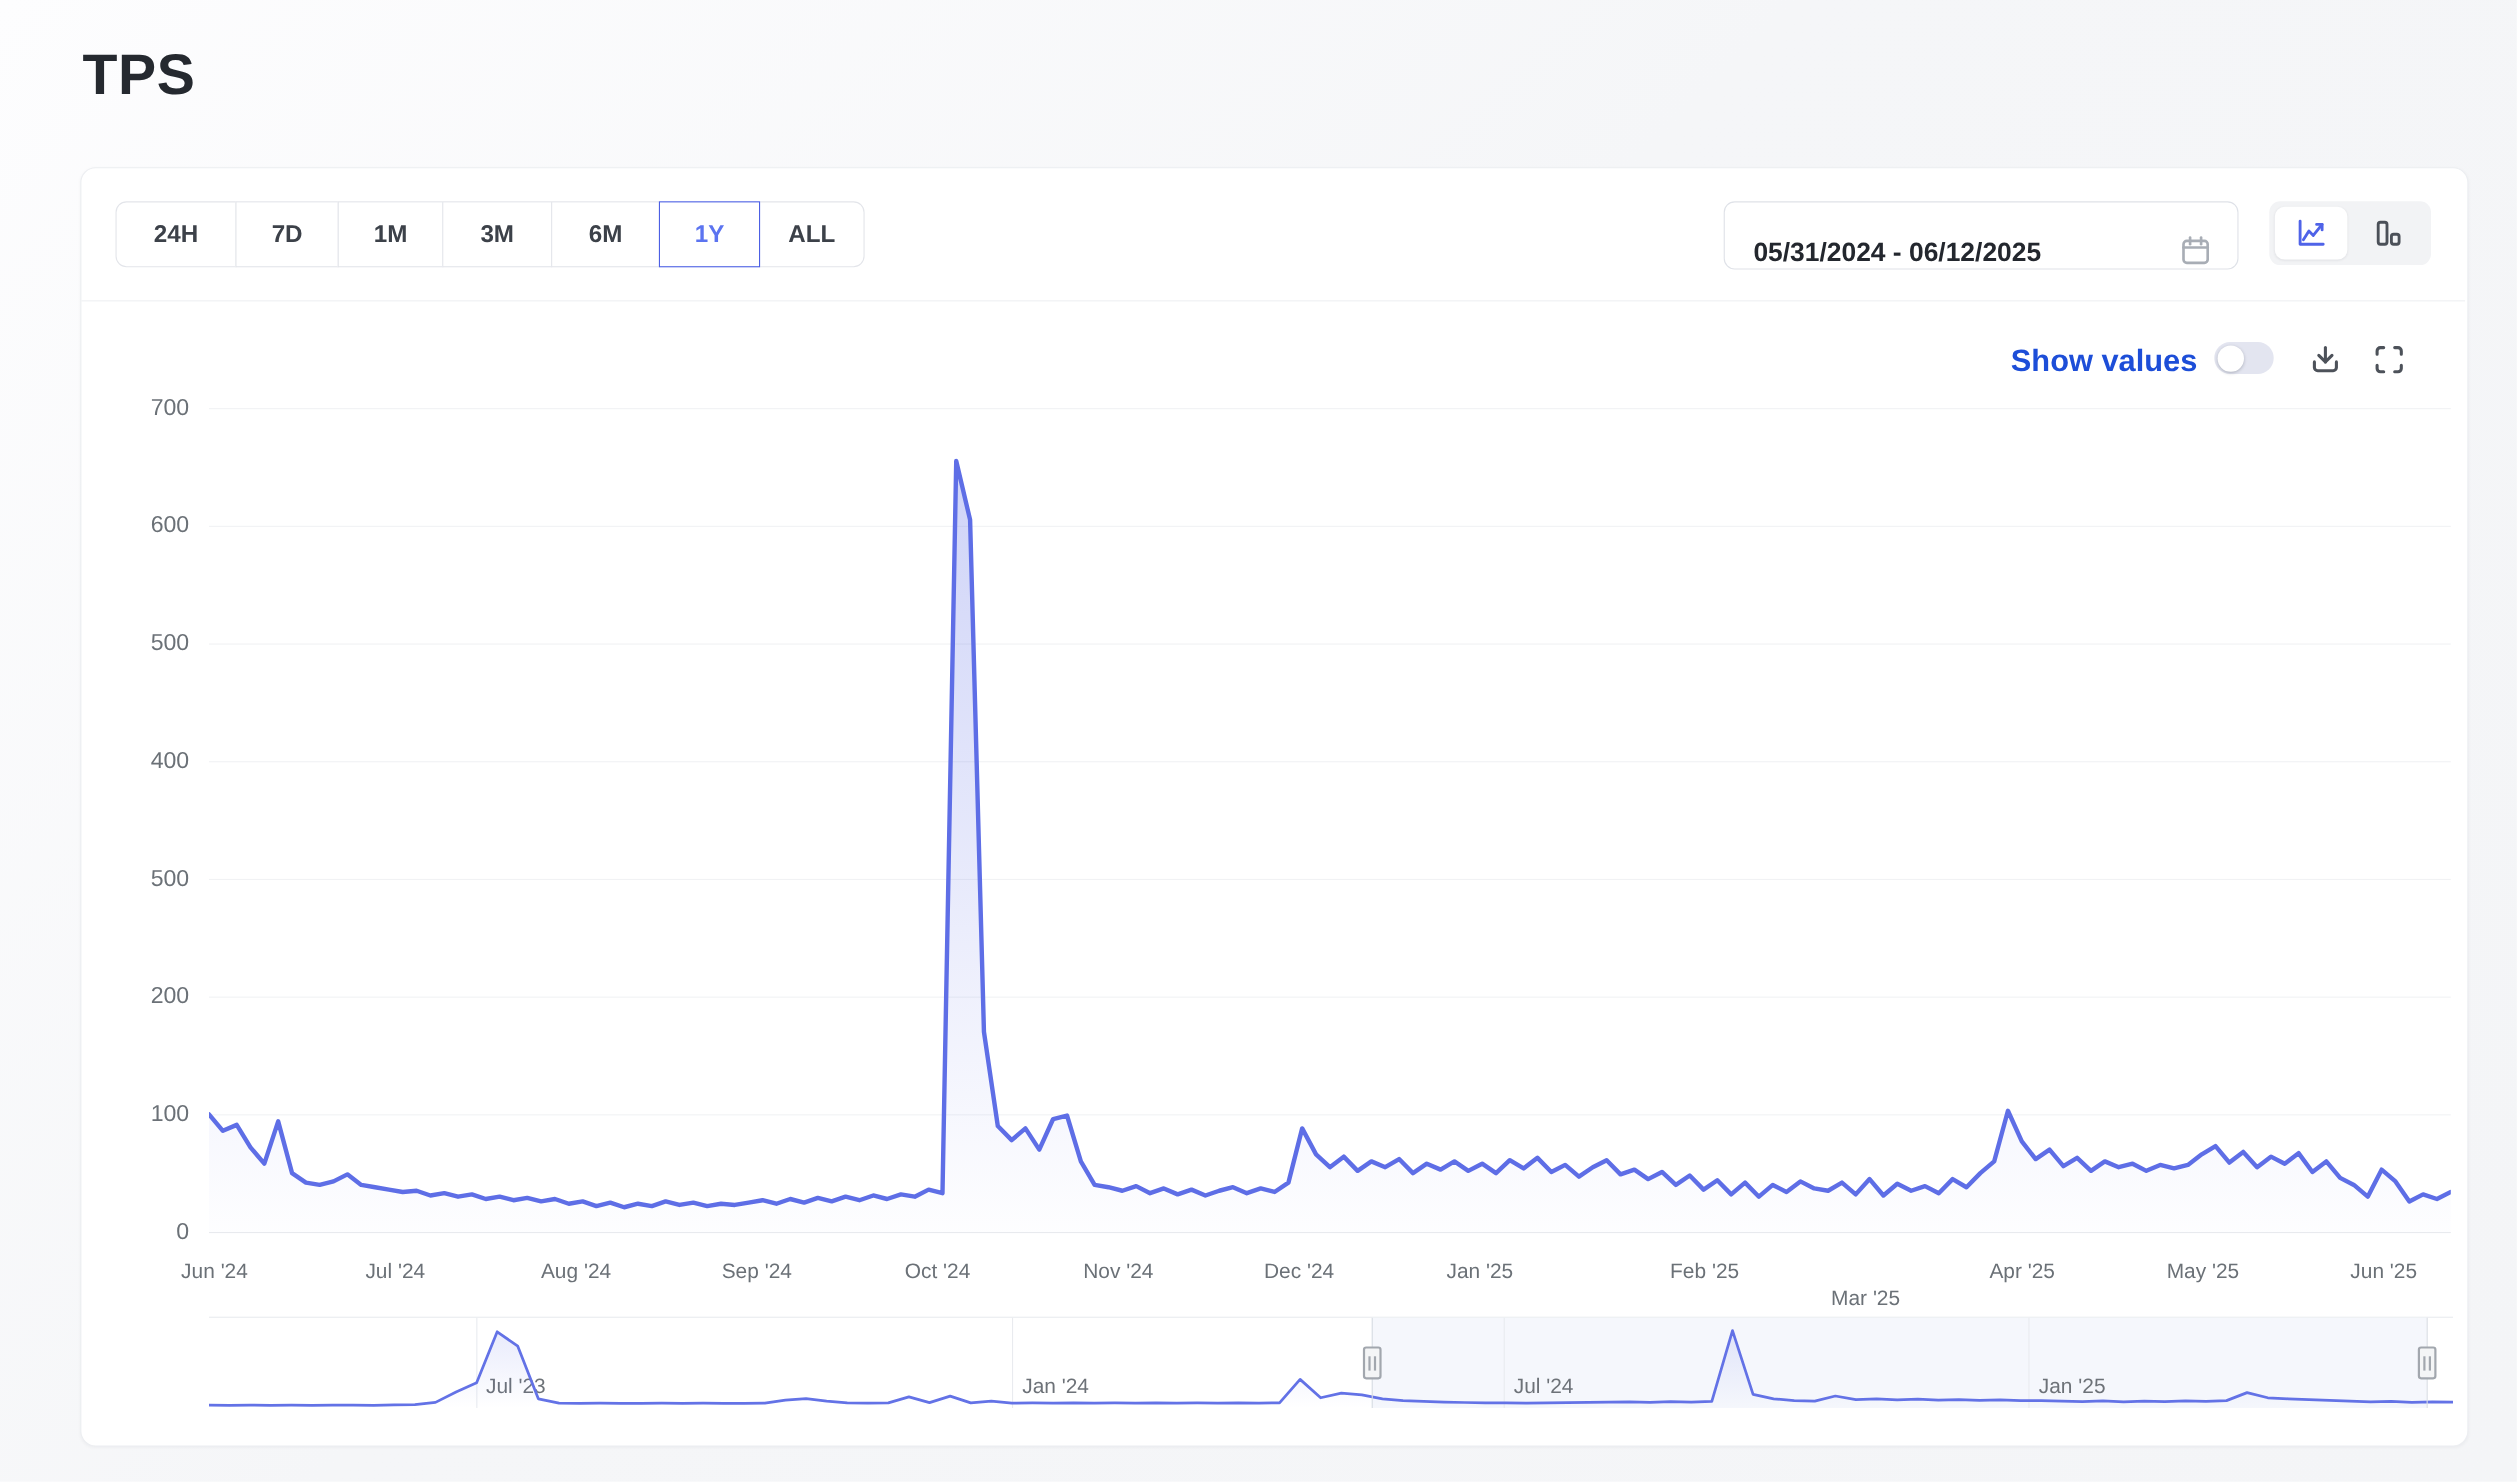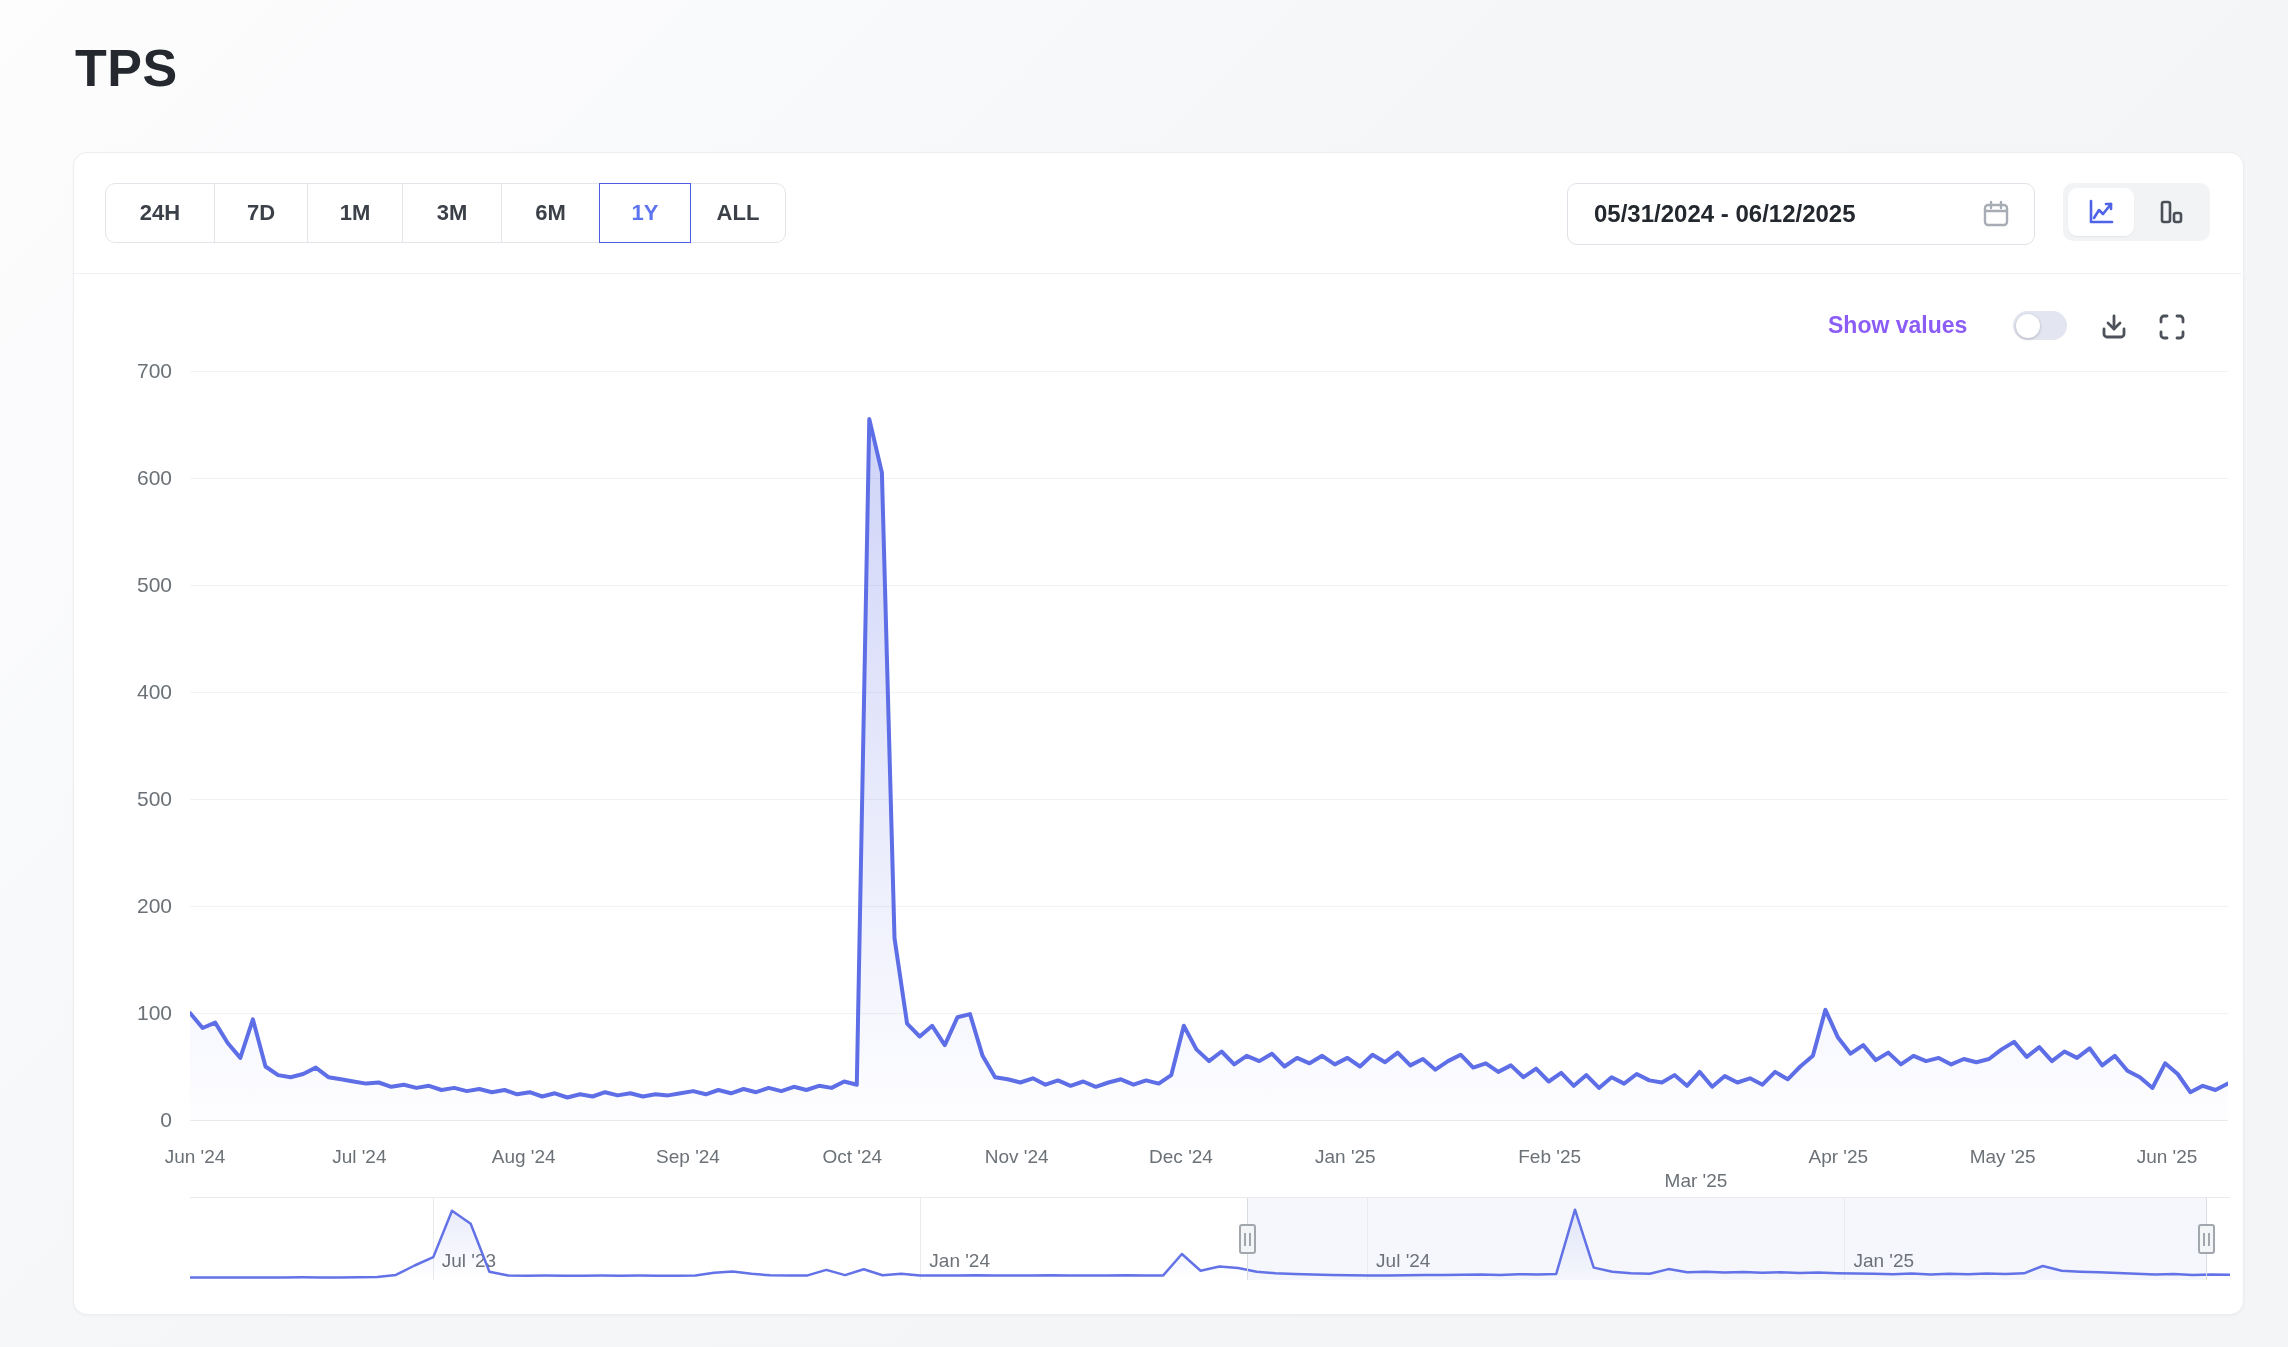--- a/index.html
+++ b/index.html
@@ -22,32 +22,32 @@
     box-sizing:border-box;height:60px;margin-left:-1px;background:#fff;
     border:1px solid #e3e5ea;display:flex;align-items:center;justify-content:center;
     font-size:22px;font-weight:600;color:#3c4149;cursor:pointer;position:relative;
   }
   .seg-btn:first-child{margin-left:0;border-radius:10px 0 0 10px;}
   .seg-btn:last-child{border-radius:0 10px 10px 0;}
   .seg-btn.active{border:1px solid #4c5fe4;color:#5c74f0;z-index:2;}
   .date-input{
     left:1567px;top:183px;width:468px;height:62px;box-sizing:border-box;
     border:1px solid #dfe2e8;border-radius:10px;background:#fff;
-    display:flex;align-items:center;justify-content:space-between;
+    display:flex;align-items:flex-end;justify-content:space-between;
     padding:0 22px 0 26px;cursor:pointer;
   }
   .date-input .val{font-size:24px;font-weight:600;color:#23272e;}
   .type-toggle{
     left:2063px;top:183px;width:147px;height:58px;background:#f2f3f5;border-radius:10px;
     display:flex;align-items:center;padding:0;box-sizing:border-box;
   }
   .type-seg{width:73px;height:58px;display:flex;align-items:center;justify-content:center;cursor:pointer;}
   .type-seg.selected{background:#fff;border-radius:9px;margin:5px 0 5px 5px;width:66px;height:48px;box-shadow:0 1px 2px rgba(16,24,40,.06);}
   
-  .show-values-label{left:1828px;top:312px;font-size:23px;font-weight:600;color:#8b5cf6;}
+  .show-values-label{left:1828px;top:312px;font-size:28px;font-weight:600;color:#1d4ed8;}
   .toggle{
     left:2013px;top:311px;width:54px;height:29px;border-radius:15px;background:#e3e5f0;cursor:pointer;
   }
   .toggle .knob{
     position:absolute;left:3px;top:2.5px;width:24px;height:24px;border-radius:50%;background:#fff;
     box-shadow:0 1px 3px rgba(16,24,40,.25);
   }
   .icon-btn{width:34px;height:34px;display:flex;align-items:center;justify-content:center;cursor:pointer;}
   
   .y-label{width:110px;text-align:right;font-size:21px;color:#6b7177;transform:translateY(-50%);}

